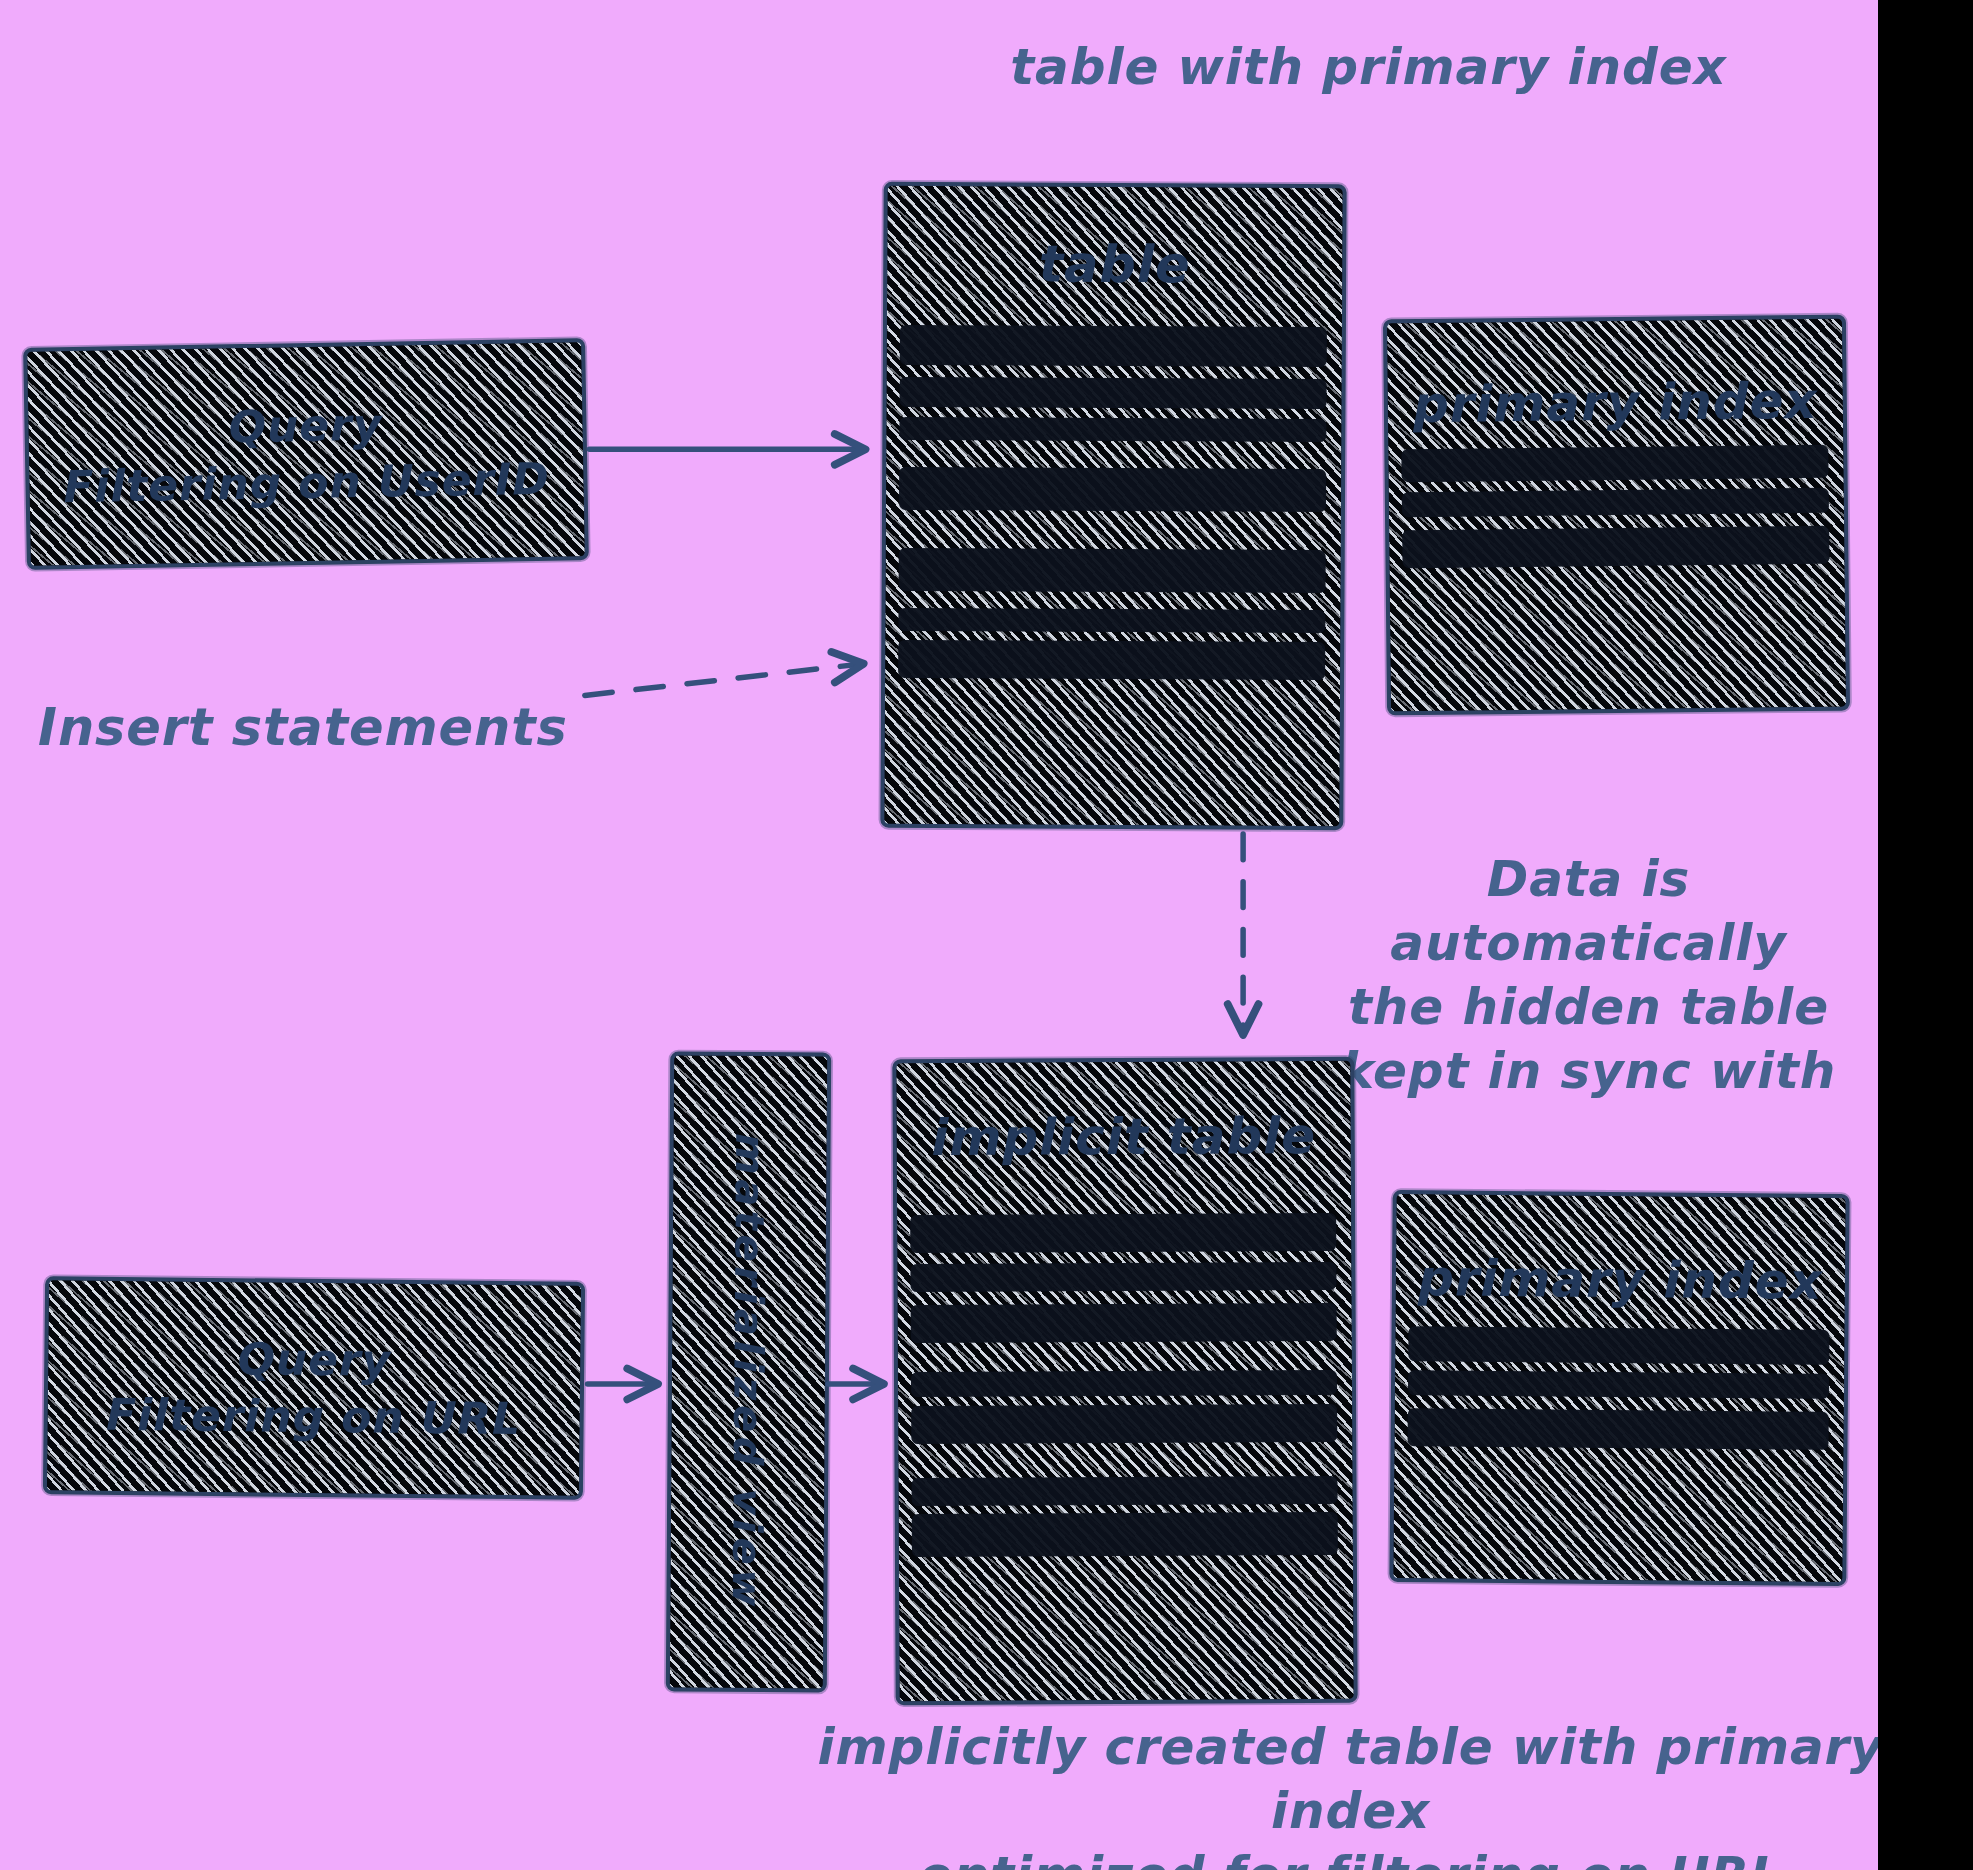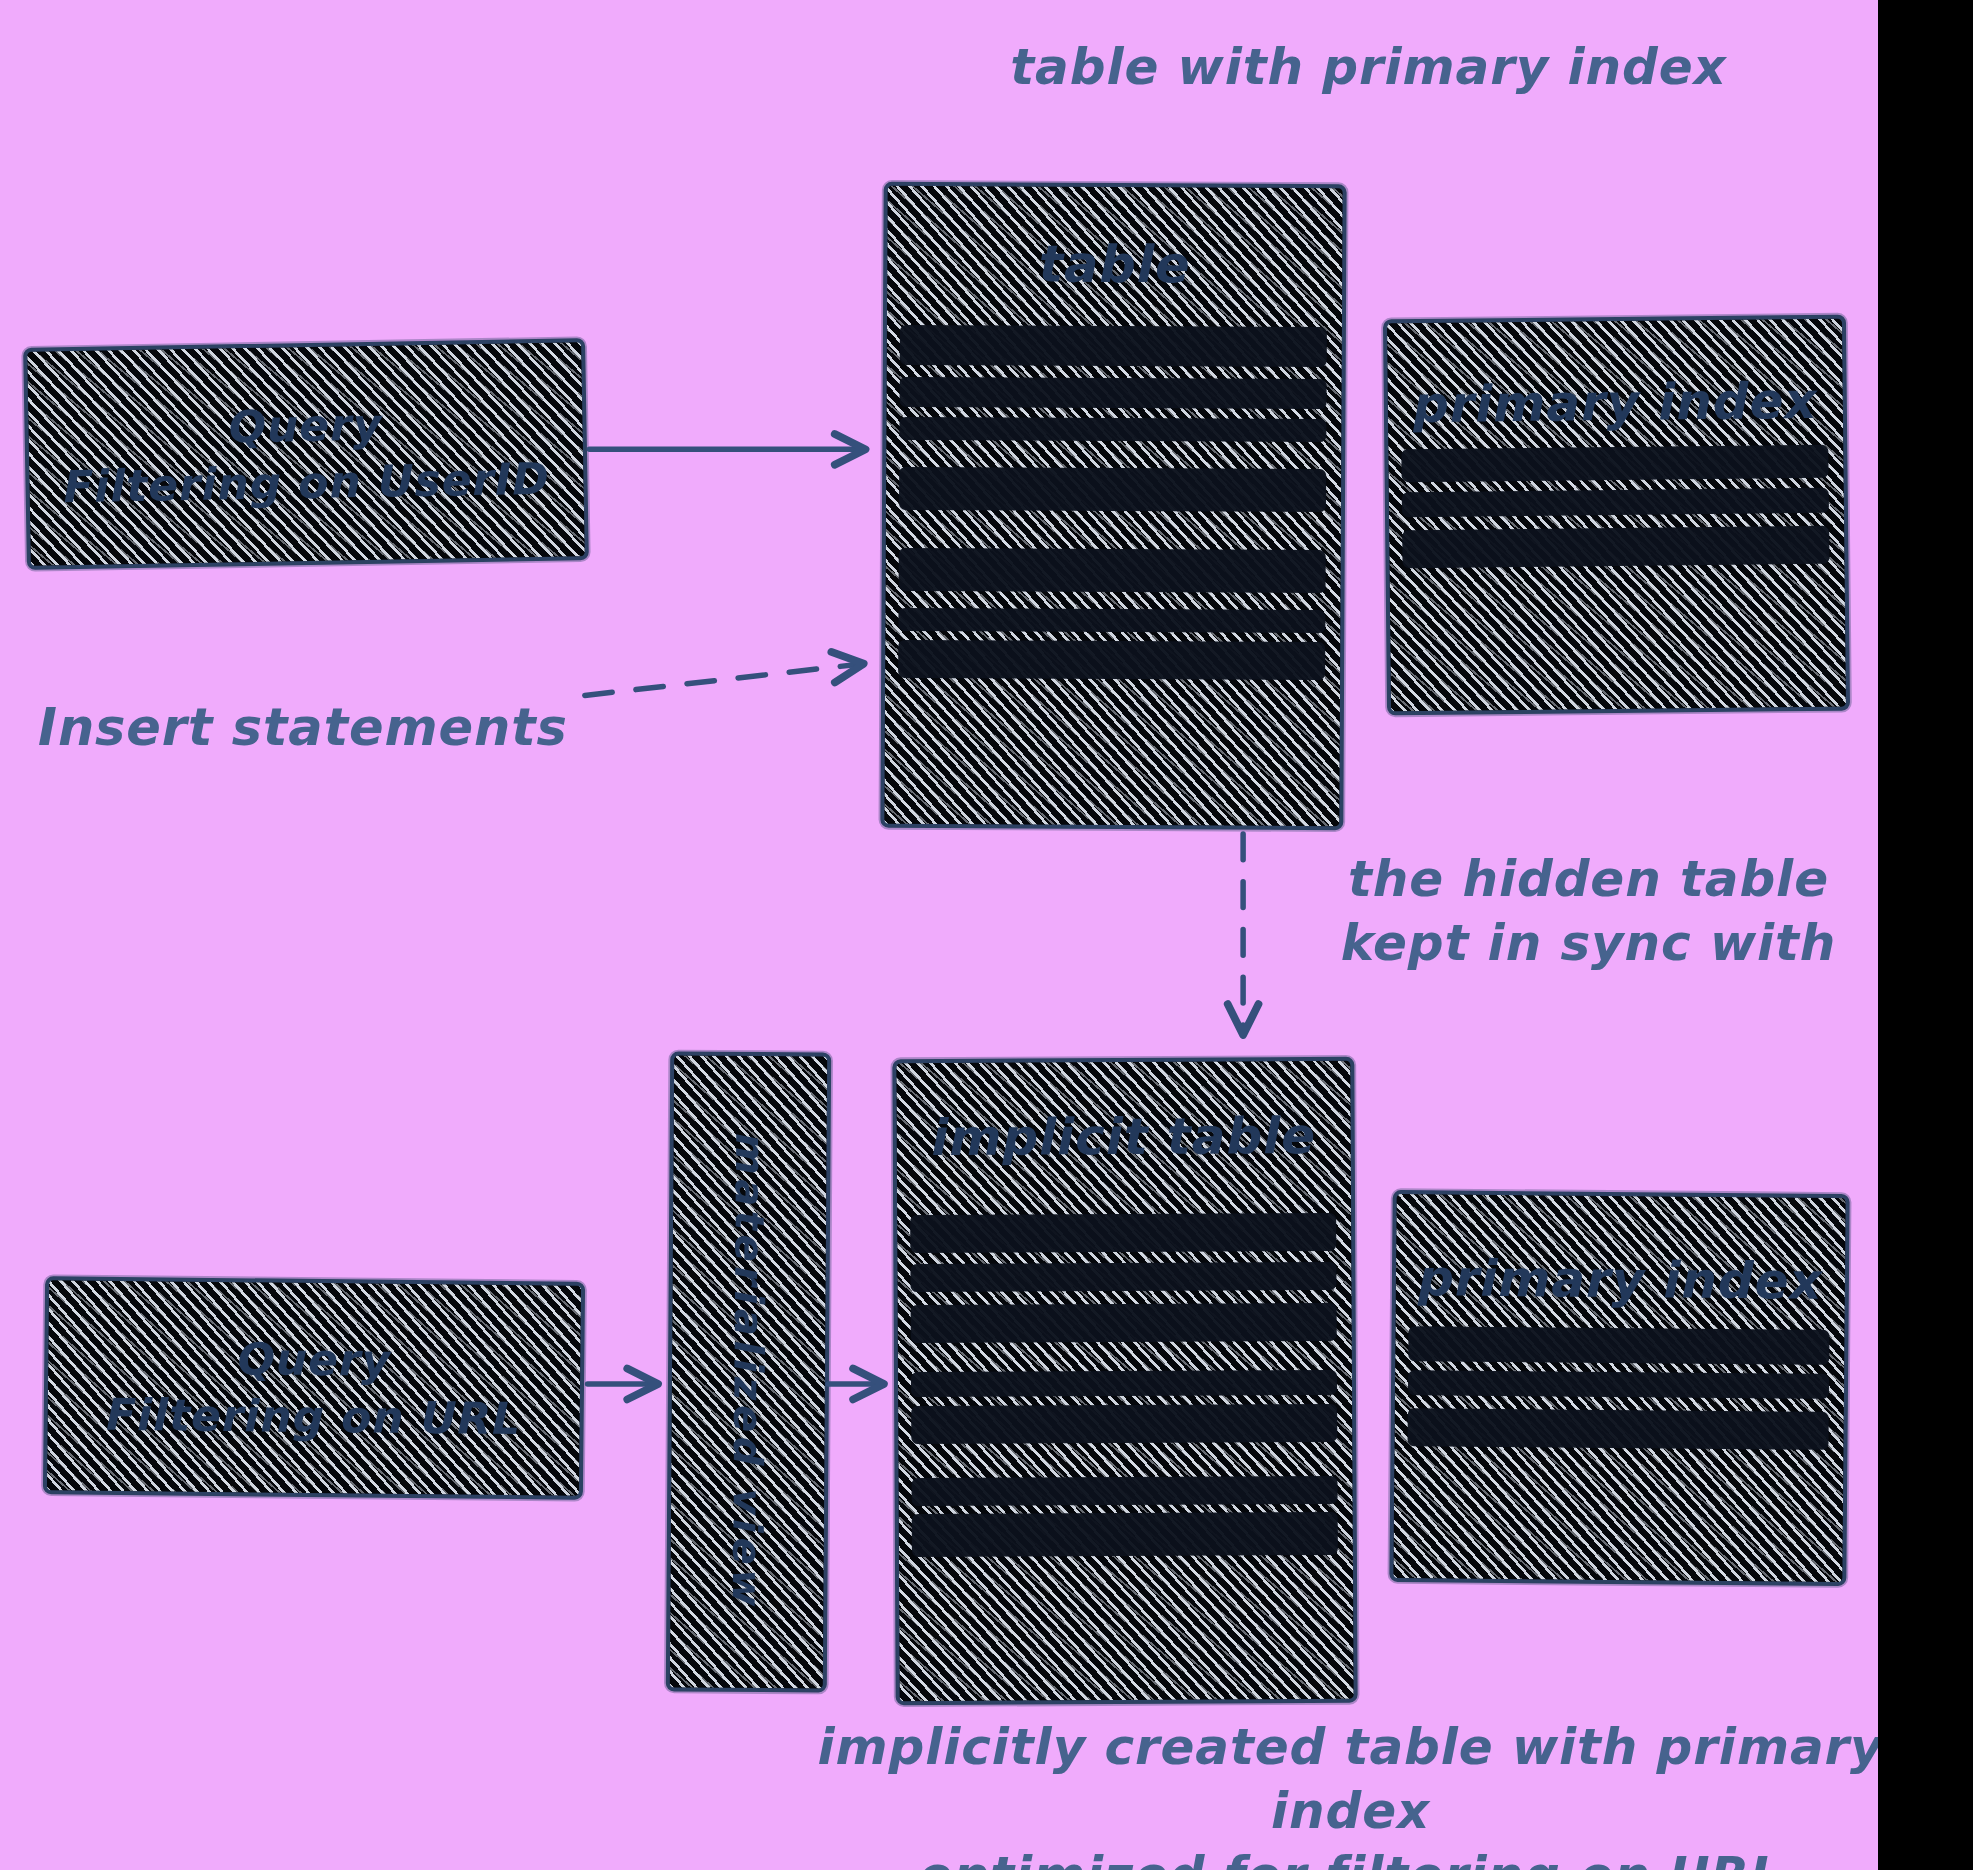--- a/index.html
+++ b/index.html
@@ -75,20 +75,21 @@
   <div class="sketch" style="left:1385px;top:317px;width:455px;height:388px;transform:rotate(-0.6deg);">
     <div class="box-title" style="top:53px;font-size:50px;">primary index</div>
     <div class="stripe" style="top:126px;height:33px;"></div>
     <div class="stripe" style="top:169px;height:25px;"></div>
     <div class="stripe" style="top:207px;height:38px;"></div>
   </div>
 
   <div class="caption caption-left" style="left:38px;top:663px;font-size:51px;margin-top:32px;">Insert statements</div>
 
   <div class="caption" style="left:1304px;top:847px;width:569px;font-size:50px;">
+    <div>Data is automatically</div>
     <div>the hidden table</div>
     <div>kept in sync with</div>
   </div>
 
   <div class="sketch" style="left:44px;top:1279px;width:532px;height:210px;transform:rotate(0.6deg);">
     <div class="query-label">
       <div>Query</div>
       <div>Filtering on URL</div>
     </div>
   </div>

